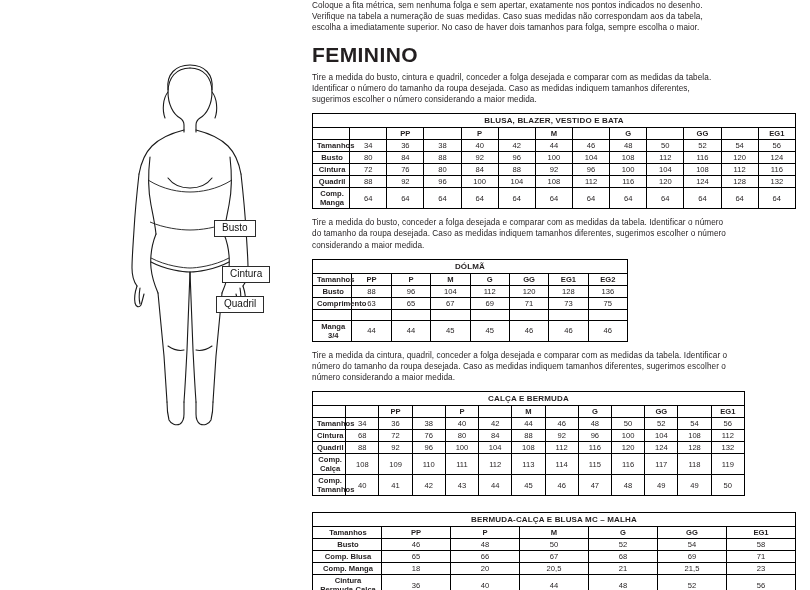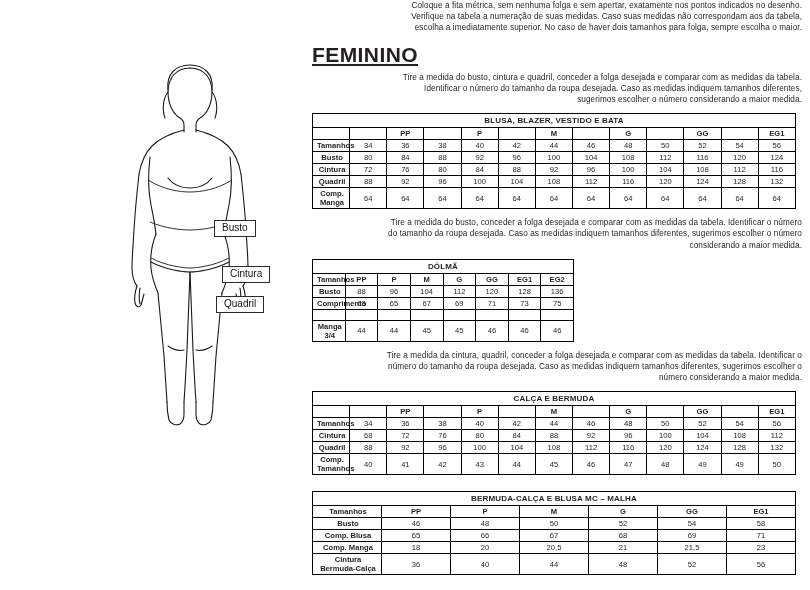--- a/index.html
+++ b/index.html
@@ -61,31 +61,29 @@
     padding: 0 8px 0 0;
     box-sizing: border-box;
   }
 
   p.intro {
     margin: 0;
     font-size: 8.2px;
     line-height: 11.2px;
     color: #231f20;
     letter-spacing: 0.01em;
-    text-align: right;
   }
 
   h1.section-title {
     margin: 10px 0 6px 0;
     font-size: 21px;
     line-height: 22px;
     font-weight: bold;
     letter-spacing: 0.02em;
     color: #231f20;
-    text-decoration: underline;
   }
 
   .block-gap { height: 8px; }
 
   
   table.sz {
     border-collapse: collapse;
     width: 484px;
     font-size: 7.6px;
     line-height: 9px;
@@ -115,22 +113,22 @@
     text-align: center;
     padding-left: 4px;
     font-weight: bold;
   }
   table.sz tr.grouphdr td {
     font-weight: bold;
   }
 
   
   table.t-blusa { width: 484px; }
-  table.t-dolma { width: 262px; }
-  table.t-calca { width: 484px; }
+  table.t-dolma { width: 316px; }
+  table.t-calca { width: 433px; }
   table.t-malha { width: 484px; }
 </style>
 </head>
 <body>
 
 <div class="page">
 
   <div class="figure-col">
     <div class="figure-wrap">
       <svg class="body-svg" width="160" height="380" viewBox="0 0 160 380">
@@ -429,20 +427,35 @@
           <td>104</td>
           <td>108</td>
           <td>112</td>
           <td>116</td>
           <td>120</td>
           <td>124</td>
           <td>128</td>
           <td>132</td>
         </tr>
         <tr>
+          <td class="rowhead">Comp. Calça</td>
+          <td>108</td>
+          <td>109</td>
+          <td>110</td>
+          <td>111</td>
+          <td>112</td>
+          <td>113</td>
+          <td>114</td>
+          <td>115</td>
+          <td>116</td>
+          <td>117</td>
+          <td>118</td>
+          <td>119</td>
+        </tr>
+        <tr>
           <td class="rowhead">Comp. Tamanhos</td>
           <td>40</td>
           <td>41</td>
           <td>42</td>
           <td>43</td>
           <td>44</td>
           <td>45</td>
           <td>46</td>
           <td>47</td>
           <td>48</td>

